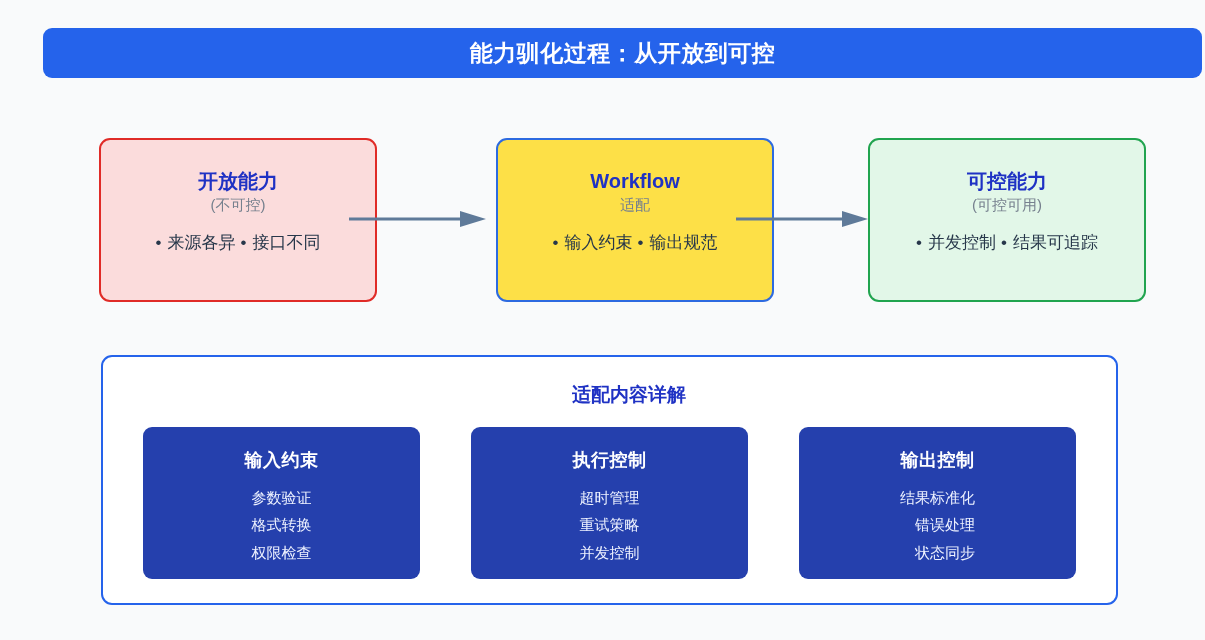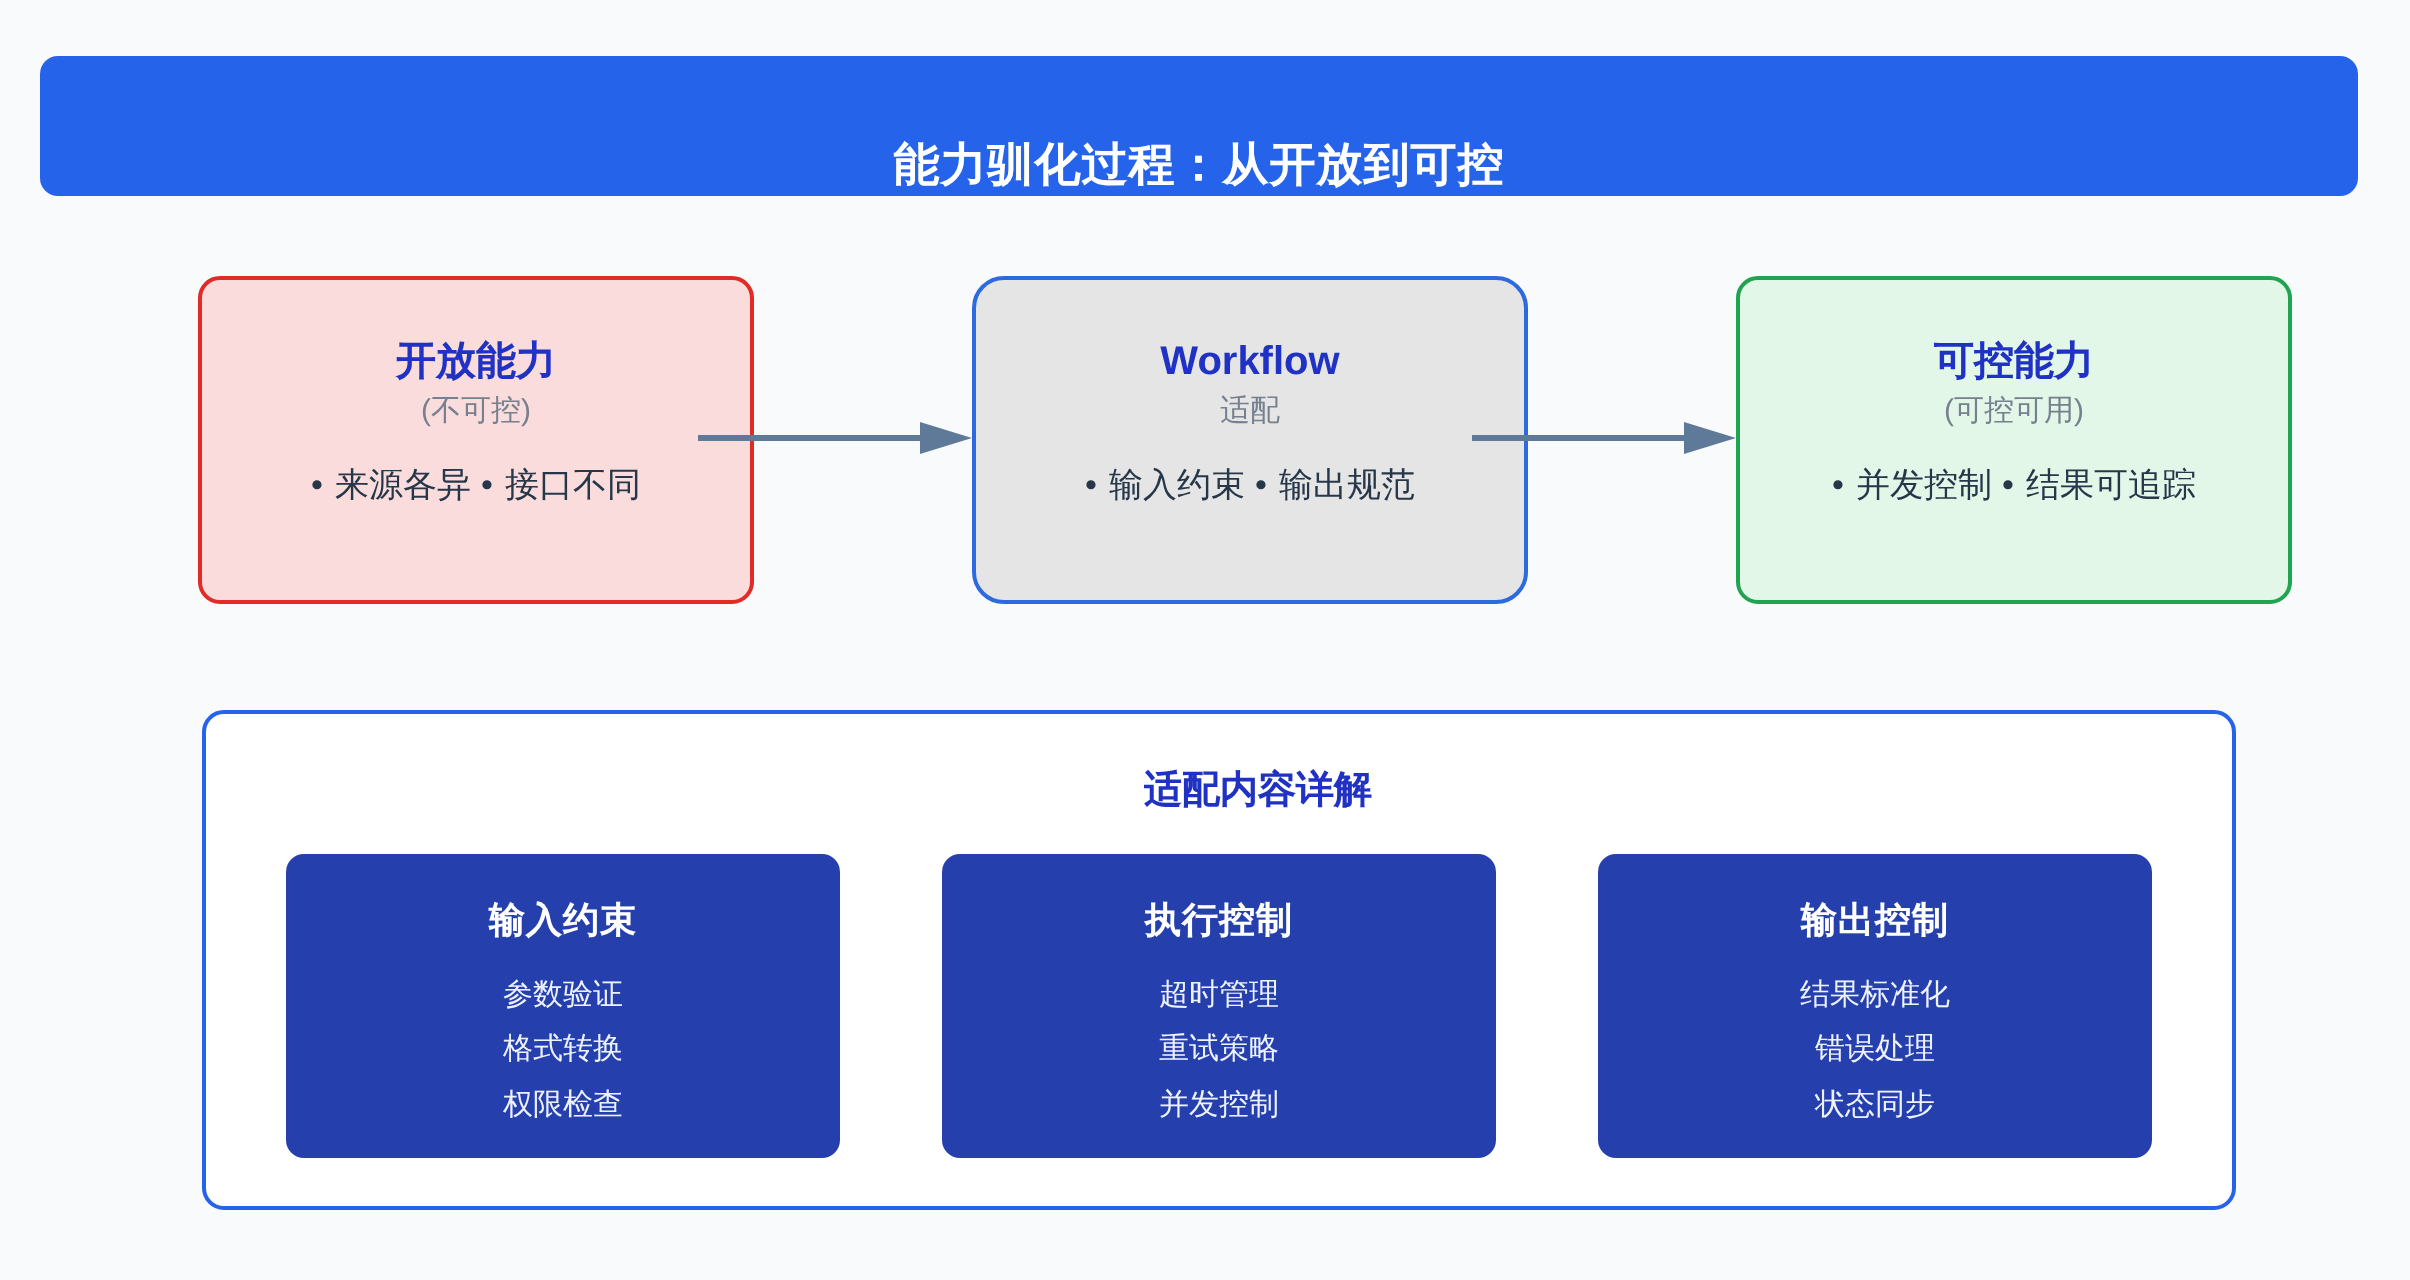--- a/index.html
+++ b/index.html
@@ -16,28 +16,28 @@
   }
   .canvas {
     position: relative;
     width: 1205px;
     height: 640px;
   }
 
   
   .title-banner {
     position: absolute;
-    left: 20px;
+    left: 43px;
     top: 28px;
     width: 1159px;
-    height: 70px;
+    height: 50px;
     background: #2563eb;
     border-radius: 9px;
     display: flex;
-    align-items: flex-end;
+    align-items: center;
     justify-content: center;
     box-sizing: border-box;
   }
   .title-banner-text {
     color: #ffffff;
     font-size: 23px;
     font-weight: bold;
     letter-spacing: 0.5px;
   }
 
@@ -50,21 +50,21 @@
     border-radius: 11px;
     box-sizing: border-box;
     border-width: 2.5px;
     border-style: solid;
     display: flex;
     flex-direction: column;
     align-items: center;
     padding-top: 30px;
   }
   .stage-open   { left: 99px;  background: #fbdcdc; border-color: #e02b27; }
-  .stage-flow   { left: 486px; background: #e5e5e5; border-color: #2d6ae0; border-radius: 16px; }
+  .stage-flow   { left: 496px; background: #fde047; border-color: #2d6ae0; }
   .stage-ctrl   { left: 868px; background: #e2f7e8; border-color: #21a44f; text-align: right; }
 
   .stage-title {
     font-size: 20px;
     font-weight: bold;
     color: #1f32c4;
     line-height: 1.1;
   }
   .stage-subtitle {
     margin-top: 4px;
@@ -142,21 +142,21 @@
   .detail-card-title {
     font-size: 18px;
     font-weight: bold;
     color: #ffffff;
     letter-spacing: 0.5px;
   }
   .detail-card-list {
     margin-top: 14px;
     display: flex;
     flex-direction: column;
-    align-items: center;
+    align-items: flex-end;
     gap: 4px;
   }
   .detail-card-item {
     font-size: 15px;
     color: #eef2ff;
     line-height: 1.55;
     white-space: nowrap;
   }
 </style>
 </head>

